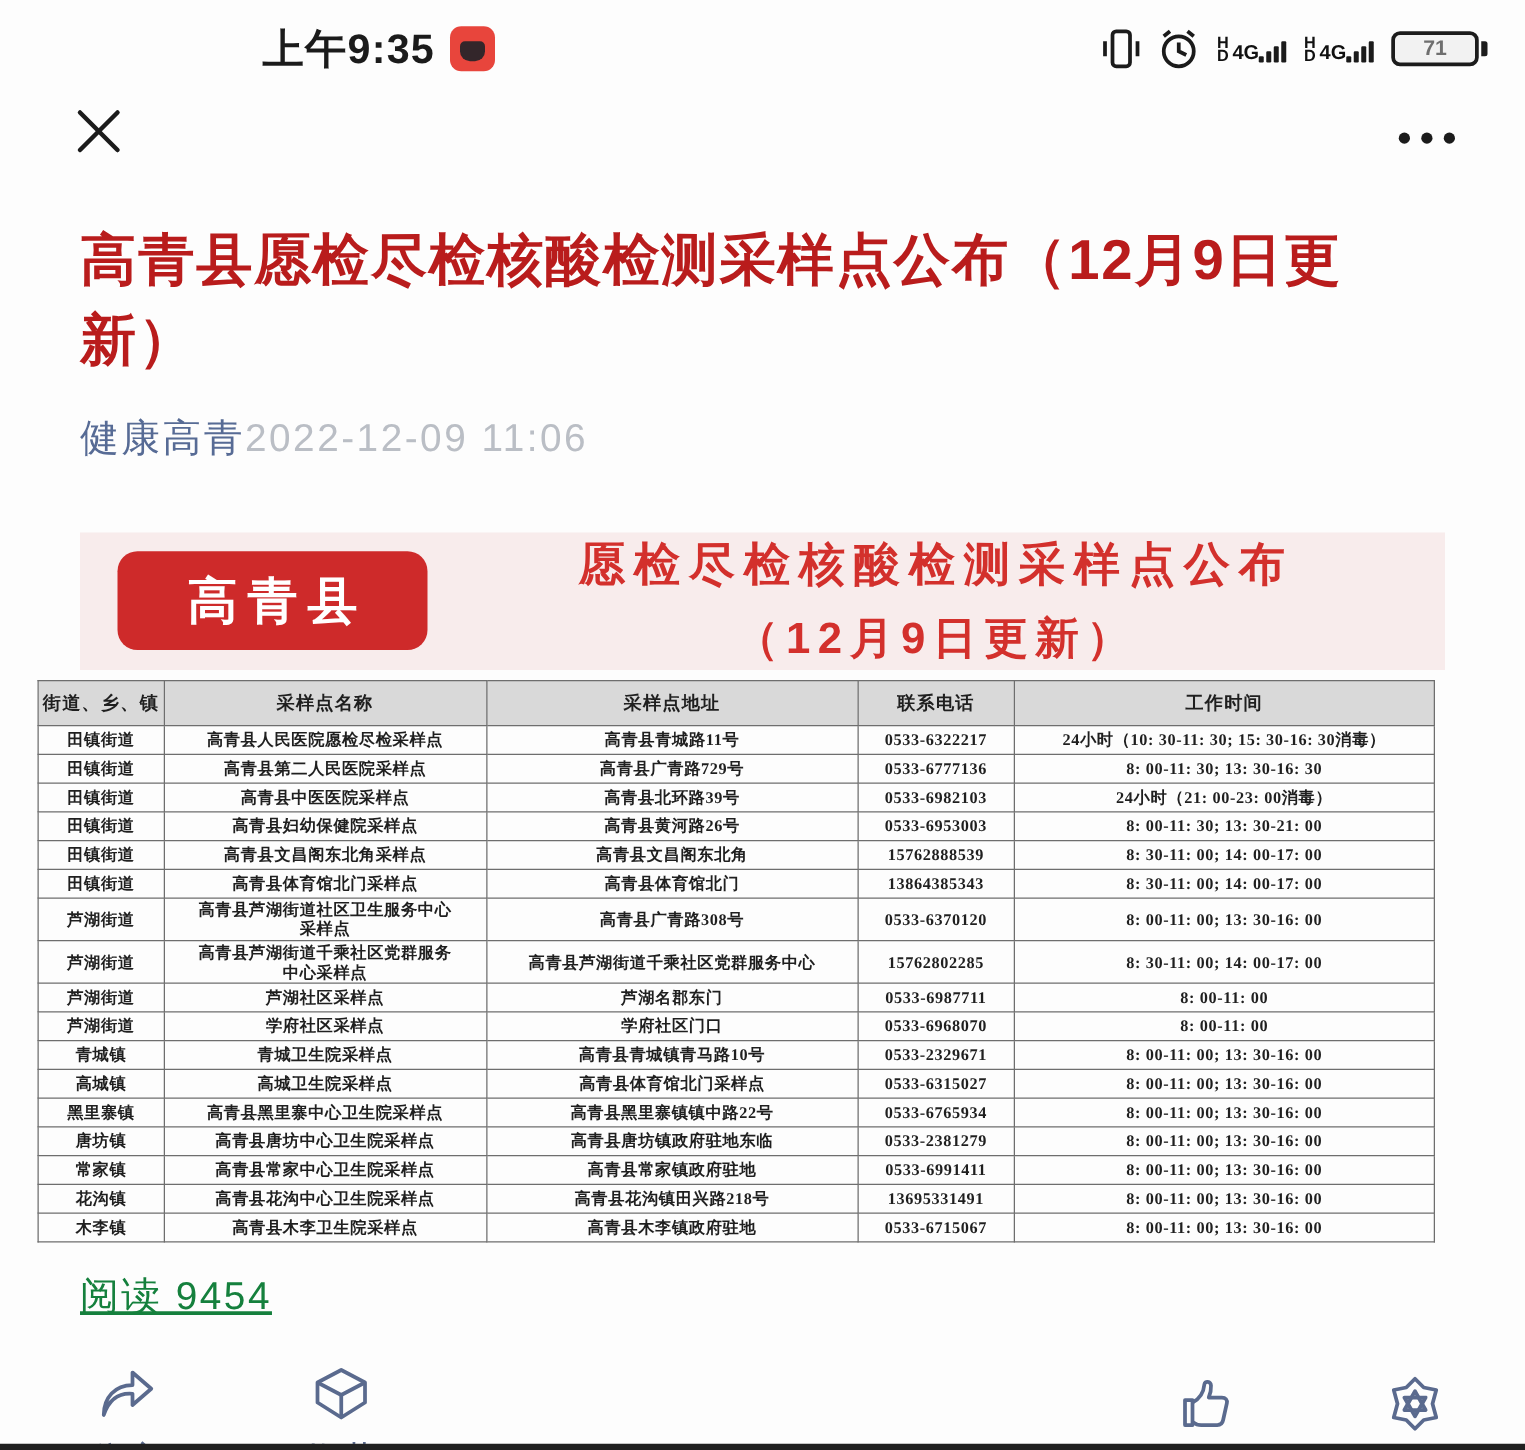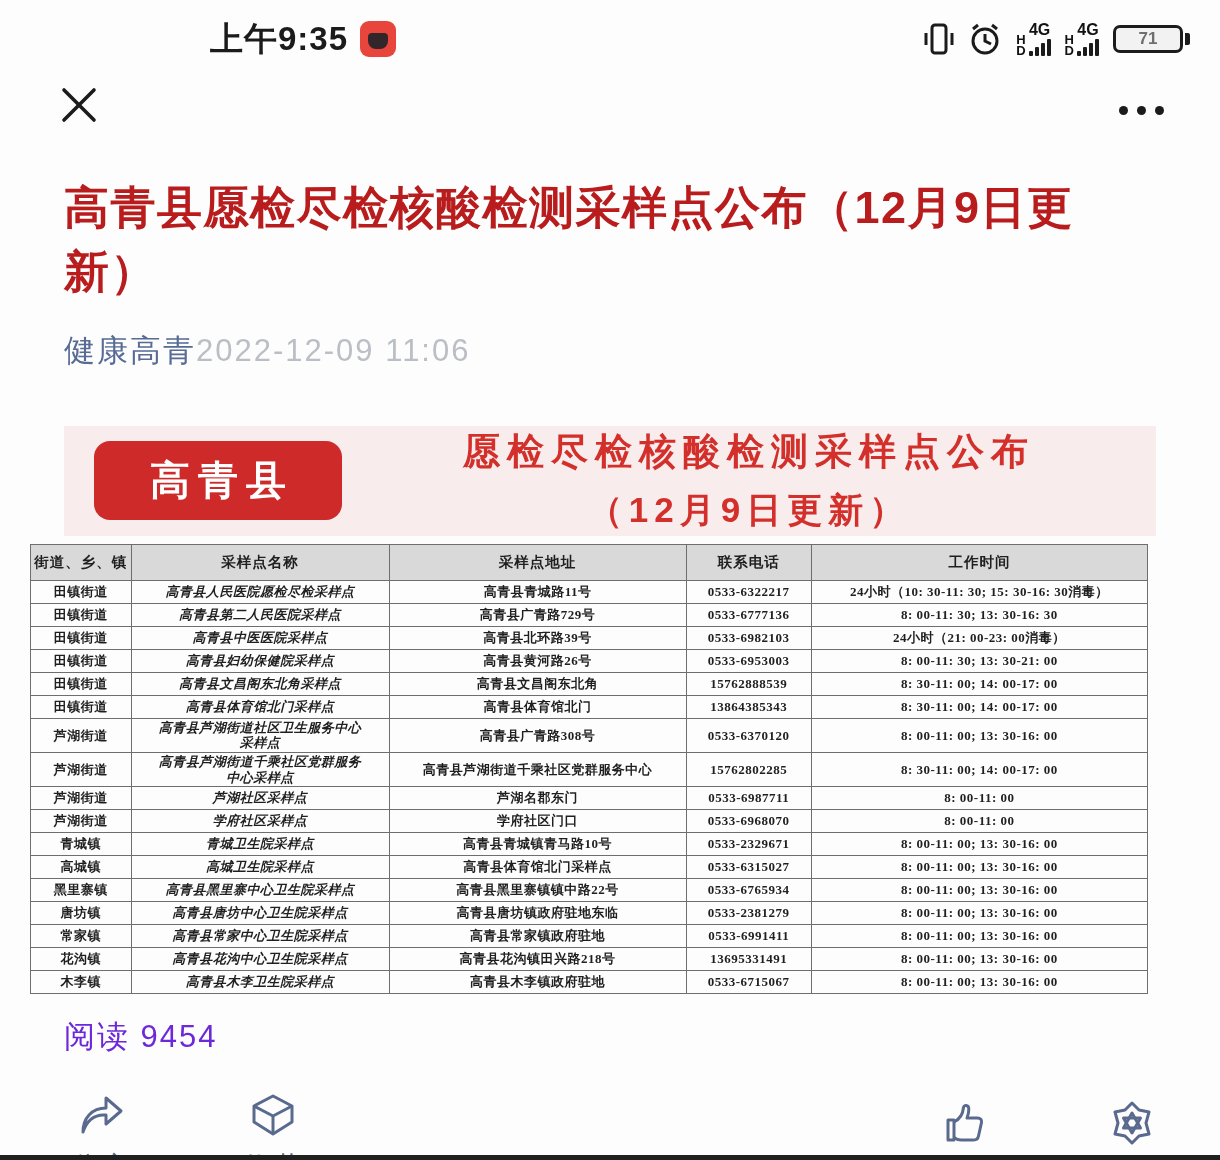--- a/index.html
+++ b/index.html
@@ -11,21 +11,21 @@
   .statusbar { height:62px; padding:16px 30px 0 30px; display:flex; justify-content:space-between; align-items:center; }
   .sb-left { display:flex; align-items:center; gap:12px; margin-left:180px; }
   .sb-time { font-size:33px; font-weight:bold; color:#1b1b1b; letter-spacing:1px; }
   .sb-appicon { width:36px; height:36px; background:#e8453c; border-radius:9px; position:relative; }
   .sb-appicon::after { content:""; position:absolute; left:8px; top:12px; width:20px; height:16px;
     background:#33262a; border-radius:4px 4px 8px 8px; }
   .sb-right { display:flex; align-items:center; gap:14px; }
   .sb-icon { display:flex; align-items:flex-end; color:#1b1b1b; }
   .hd-stack { display:flex; flex-direction:column; font-size:13px; font-weight:bold; line-height:11px; }
   .net-group { display:flex; align-items:flex-end; gap:3px; }
-  .net-col { display:flex; flex-direction:column; align-items:center; }
+  .net-col { display:flex; flex-direction:row; align-items:flex-end; }
   .net-4g { font-size:16px; font-weight:bold; line-height:14px; }
   .bars { display:flex; align-items:flex-end; gap:2px; margin-top:2px; }
   .bar { width:4px; background:#1b1b1b; border-radius:1px; }
   .battery { display:flex; align-items:center; }
   .batt-body { width:70px; height:28px; border:3px solid #1c1c1c; border-radius:7px;
     display:flex; align-items:center; justify-content:center; font-size:17px; font-weight:bold; color:#6f6f6f; background:#f2f2f2; }
   .batt-nub { width:5px; height:12px; background:#1c1c1c; border-radius:0 2px 2px 0; margin-left:2px; }
 
   
   .navbar { height:72px; padding:14px 56px 0 56px; display:flex; justify-content:space-between; align-items:center; }
@@ -49,25 +49,25 @@
   .banner-line1 { font-size:37px; letter-spacing:7px; }
   .banner-line2 { font-size:35px; letter-spacing:6px; margin-top:10px; }
 
   
   .table-wrap { margin:8px 40px 0 30px; }
   table { width:1118px; border-collapse:collapse; table-layout:fixed;
     font-family:"Liberation Serif","DejaVu Serif",serif; }
   th, td { border:1px solid #6e6e6e; text-align:center; vertical-align:middle; color:#1f1f1f; }
   th { background:#d9d9d9; height:36px; font-size:14.5px; font-weight:bold; letter-spacing:1px; }
   td { height:23px; font-size:13px; font-weight:bold; line-height:1.2; padding:1px 4px; letter-spacing:0.5px; }
-  td:nth-child(2) { padding:1px 22px;font-style:italic; }
+  td:nth-child(2) { padding:1px 22px; }
   col.c1{width:9%} col.c2{width:23.1%} col.c3{width:26.6%} col.c4{width:11.2%} col.c5{width:30.1%}
 
   
-  .read-row { margin:22px 64px 0 64px; font-size:31px; color:#6d28d9; letter-spacing:2px; }
+  .read-row { margin:22px 64px 0 64px; font-size:31px; color:#15803d; letter-spacing:2px;text-decoration:underline; }
 
   
   .actions { margin-top:34px; padding:0 64px 0 70px; display:flex; align-items:flex-end; color:#5a6a8e; }
   .action { display:flex; flex-direction:column; align-items:center; gap:8px; cursor:pointer; }
   .action-label, .action-count { font-size:30px; color:#5a6a8e; letter-spacing:1px; }
   .a-share { margin-right:110px; }
   .a-like { margin-left:auto; margin-right:120px; }
   .icon-48 { width:48px; height:48px; }
 
   .bottom-edge { position:absolute; left:0; bottom:0; width:100%; height:5px; background:#202020; }

